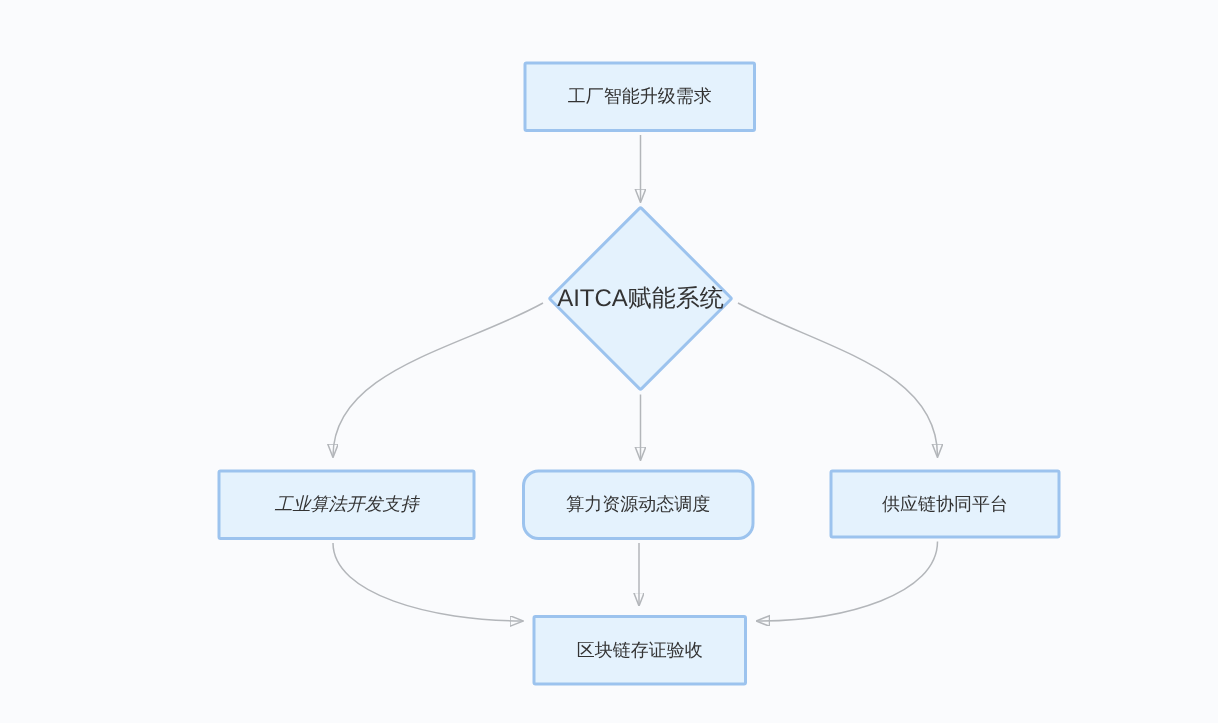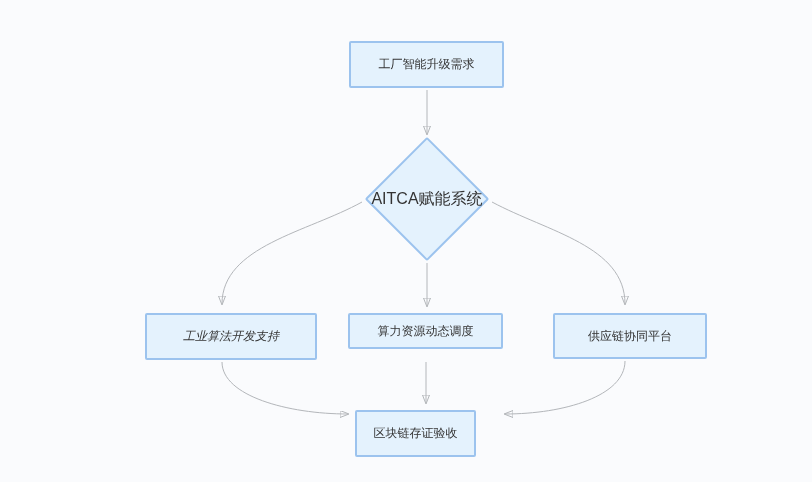--- a/index.html
+++ b/index.html
@@ -34,23 +34,23 @@
     border-radius: 2px;
     display: flex;
     align-items: center;
     justify-content: center;
     color: var(--text, #333333);
     font-size: 12px;
     cursor: default;
   }
   .node-start   { left: 349px; top: 41px;  width: 155px; height: 47px; }
   .node-left    { left: 145px; top: 313px; width: 172px; height: 47px; font-style: italic; }
-  .node-middle  { left: 348px; top: 313px; width: 155px; height: 36px; }
+  .node-middle  { left: 348px; top: 313px; width: 155px; height: 47px; border-radius: 11px; }
   .node-right   { left: 553px; top: 313px; width: 154px; height: 46px; }
-  .node-end     { left: 355px; top: 410px; width: 121px; height: 47px; }
+  .node-end     { left: 355px; top: 410px; width: 143px; height: 47px; }
   .diamond-wrap {
     position: absolute;
     left: 361px;
     top: 133px;
     width: 132px;
     height: 132px;
   }
   .diamond-shape {
     position: absolute;
     left: 22px;

